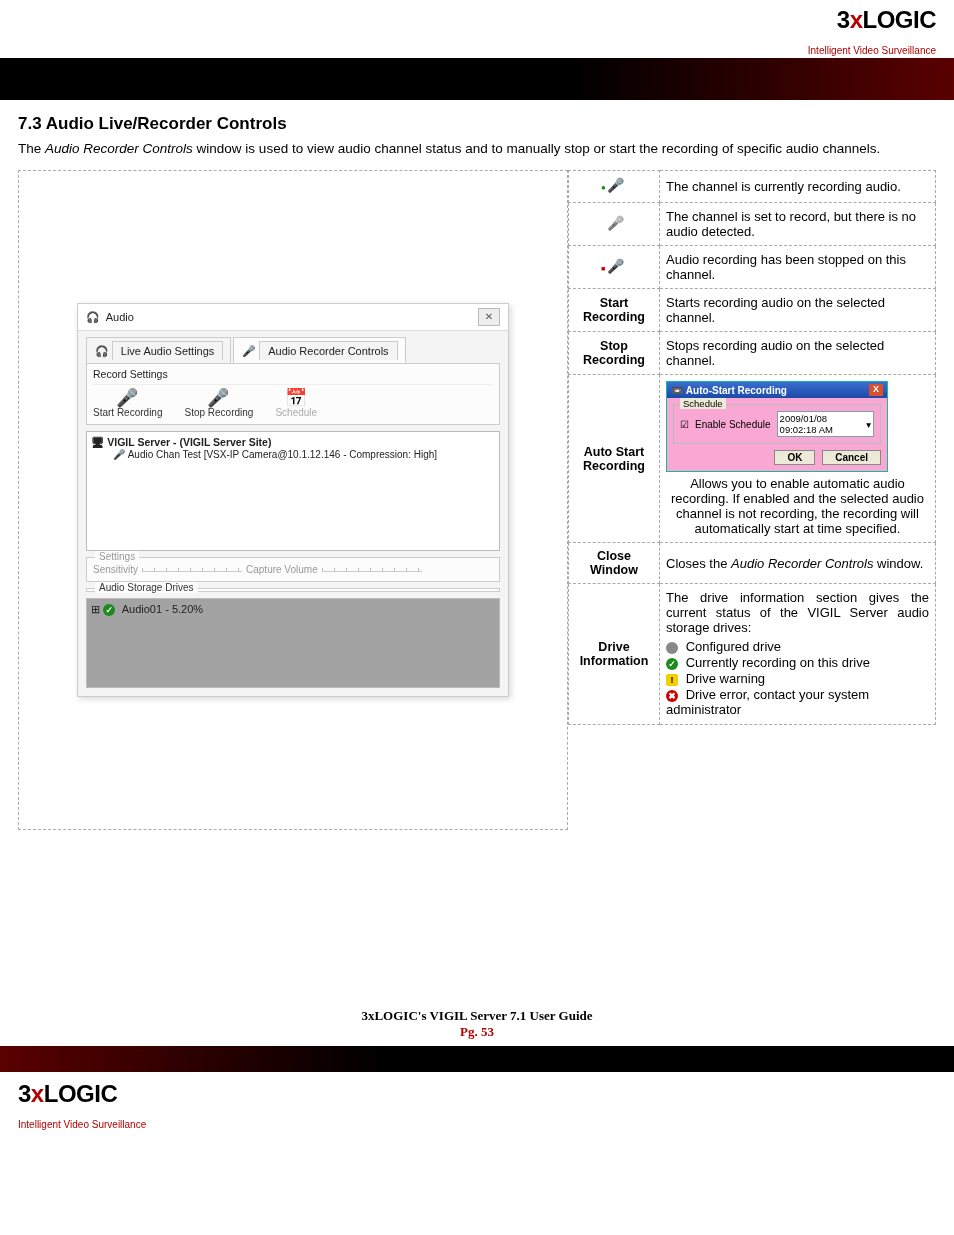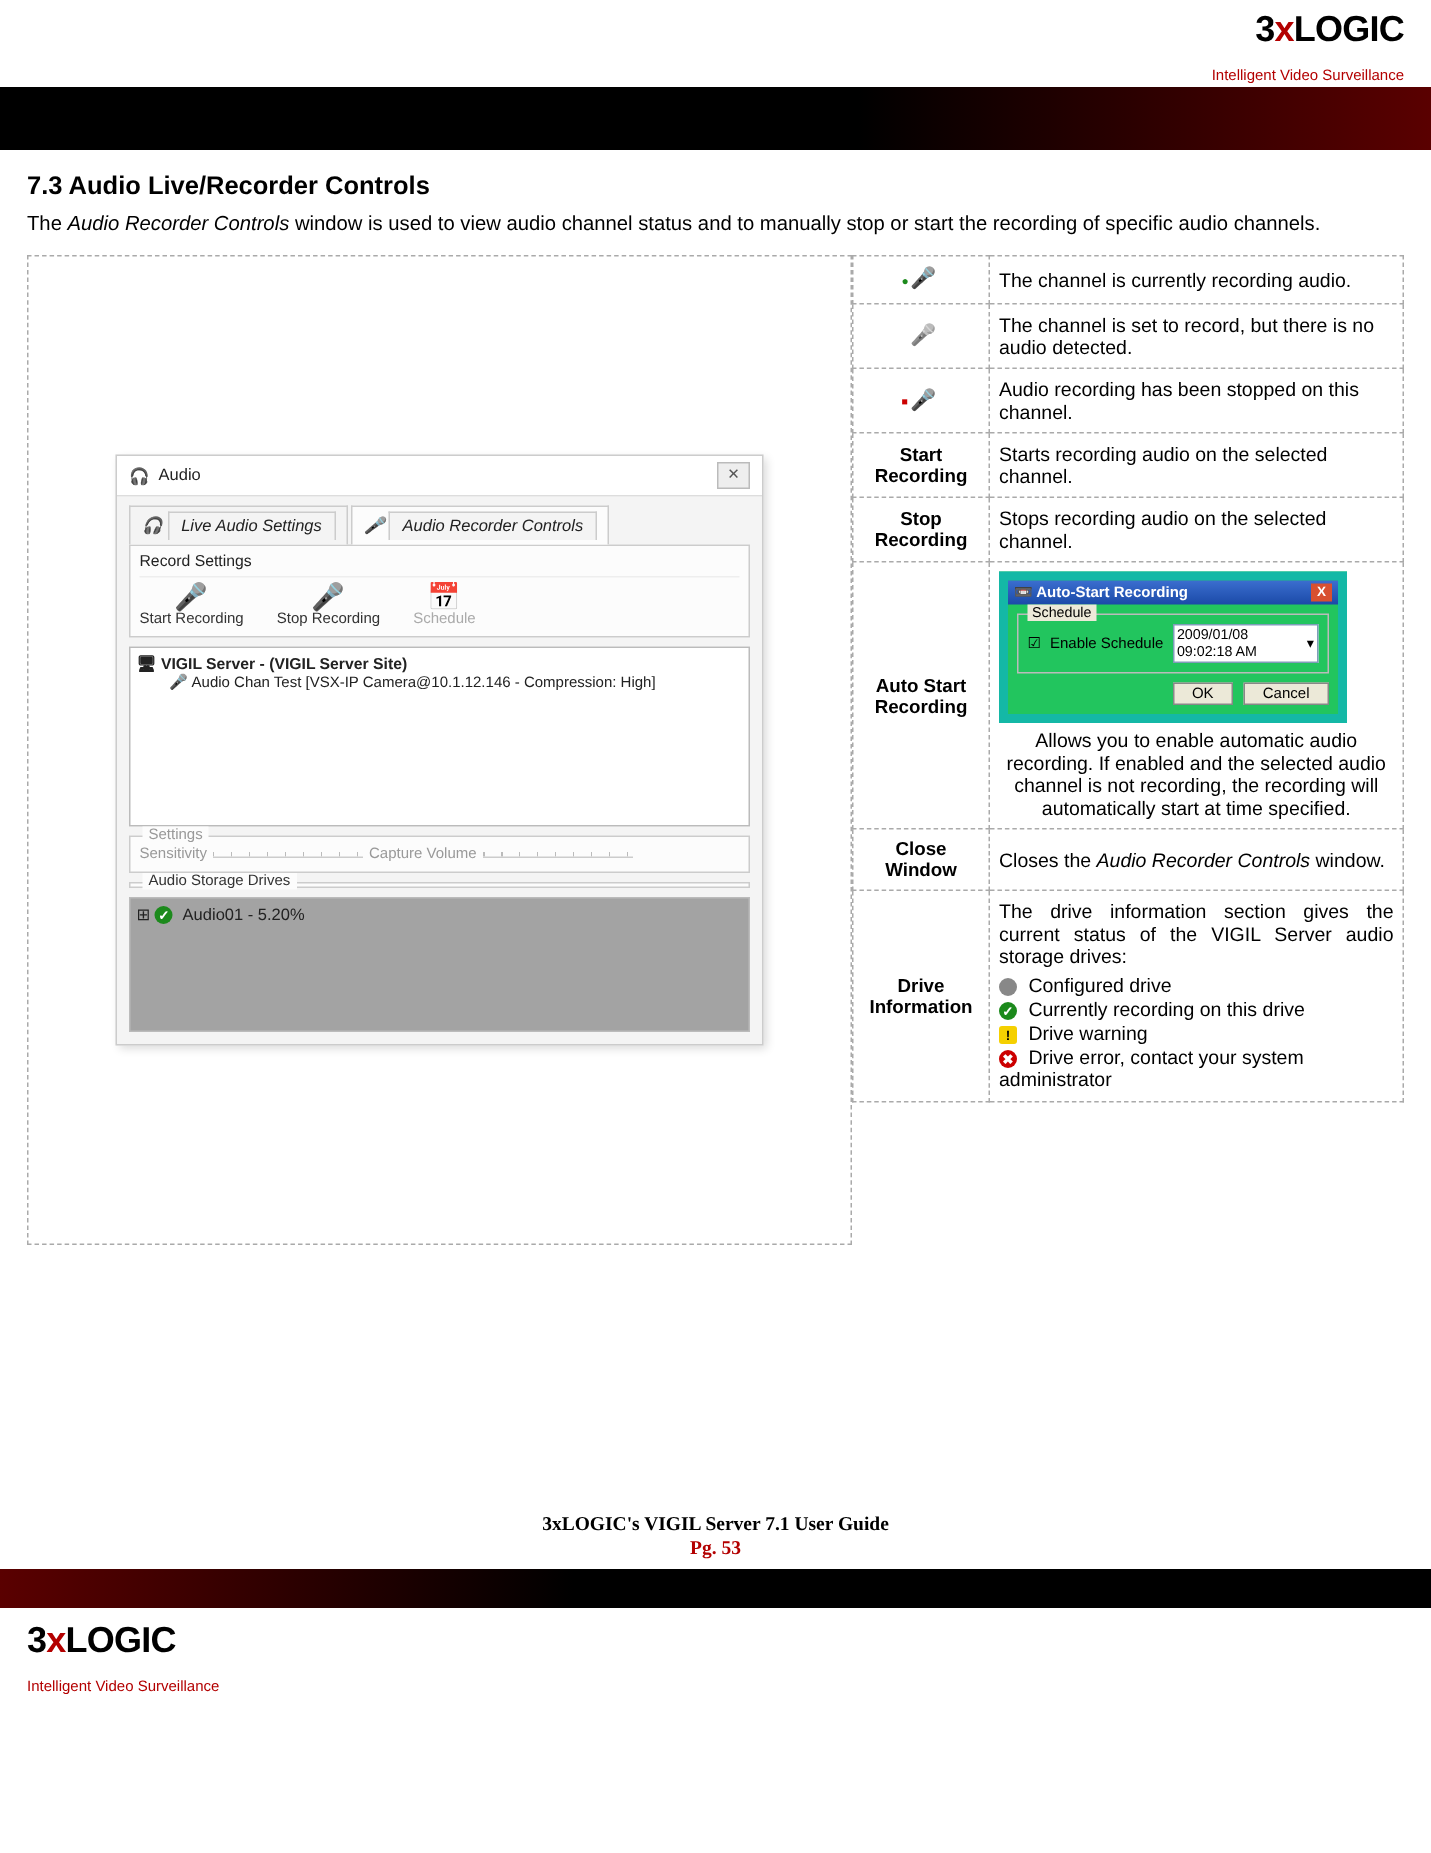--- a/index.html
+++ b/index.html
@@ -154,21 +154,20 @@
   }
   .tabs { padding:6px 8px 0 8px; }
   .tabs span {
     display:inline-block;
     padding:3px 8px;
     font-size:11px;
     border:1px solid #ccc;
     border-bottom:none;
     background:#f4f4f4;
     margin-right:-1px;
-    font-style:italic;
   }
   .tabs span.active { background:#fcfcfc; }
   .rec-settings {
     margin:0 8px 6px 8px;
     border:1px solid #ccc;
     background:#fcfcfc;
     padding:4px 6px 6px 6px;
   }
   .rec-settings-label { font-size:10.5px; padding-bottom:2px; }
   .toolbar-icons { display:flex; gap:22px; align-items:flex-end; padding-top:4px; border-top:1px solid #eee; margin-top:2px; }
@@ -214,24 +213,24 @@
   .storage-box {
     margin:0 8px 8px 8px;
     height:80px;
     border:1px solid #bbb;
     background:#a3a3a3;
     padding:4px;
   }
   
   .mini-dialog {
     width:220px;
-    border:6px solid #14b8a6;
+    border:1px solid #14b8a6;
     font-family: Tahoma, Arial, sans-serif;
     font-size:10px;
-    background:#22c55e;
+    background:#f9a8d4;
   }
   .mini-title {
     background:linear-gradient(#3b6ecf,#1b4aa8);
     color:white;
     padding:2px 4px;
     display:flex;
     justify-content:space-between;
     align-items:center;
     font-weight:bold;
   }
@@ -263,21 +262,21 @@
   .mini-date {
     border:1px solid #7f9db9;
     background:white;
     font-size:9.5px;
     padding:1px 2px;
     flex:1;
     display:flex;
     justify-content:space-between;
     align-items:center;
   }
-  .mini-buttons { text-align:right; padding-top:6px; }
+  .mini-buttons { text-align:right; padding-top:6px;font-weight:bold; }
   .mini-btn {
     display:inline-block;
     border:1px solid #888;
     background:#ece9d8;
     padding:1px 12px;
     font-size:10px;
     margin-left:4px;
   }
   
   .red-bar {

